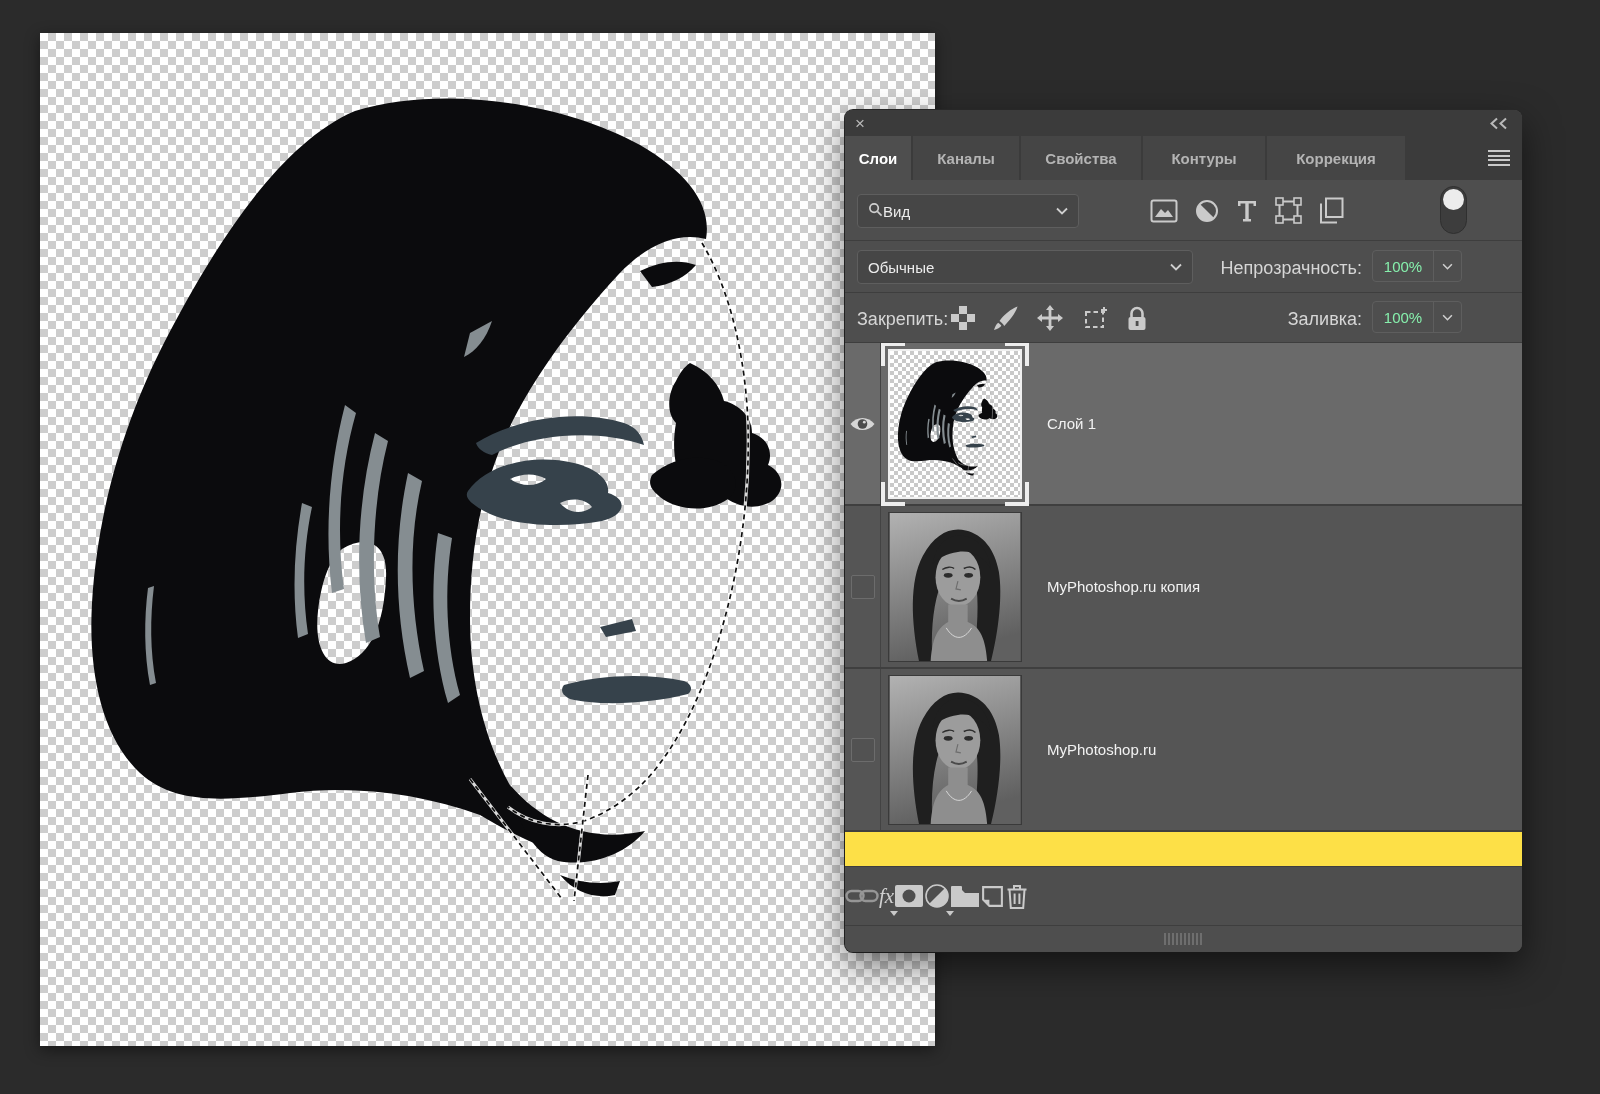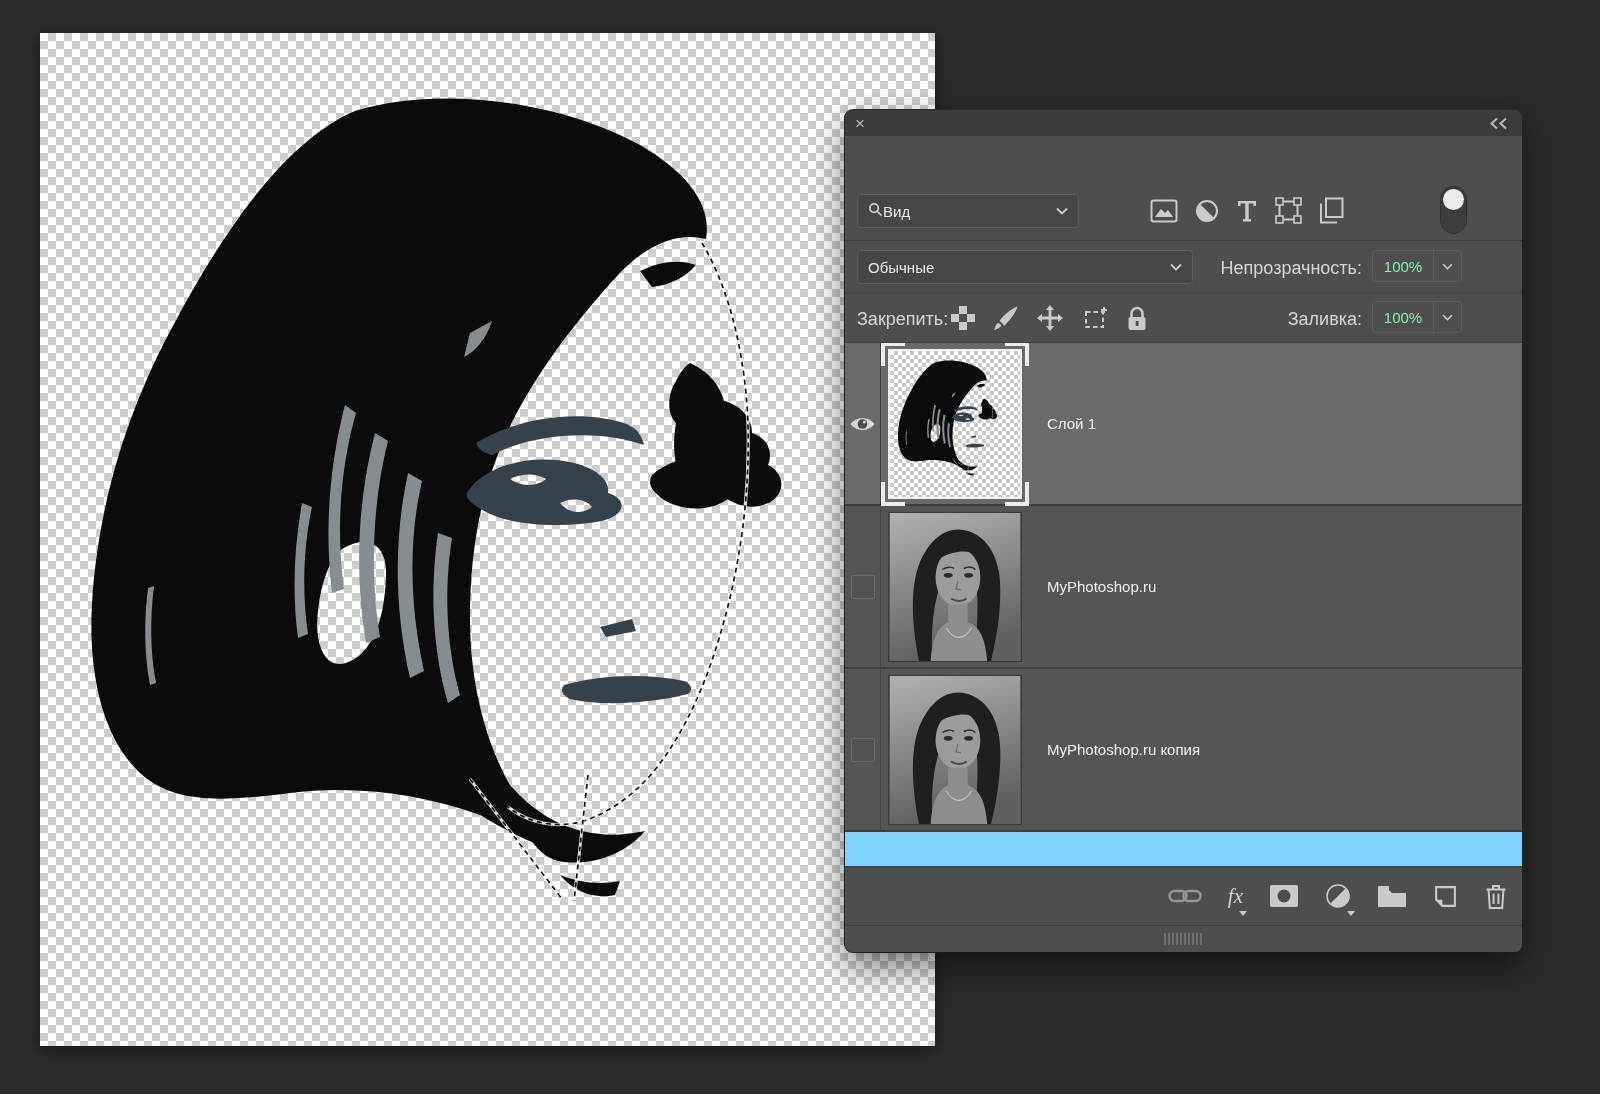--- a/index.html
+++ b/index.html
@@ -80,21 +80,21 @@
     position:absolute; right:60px; width:90px; height:32px;
     border:1px solid #5e5e5e; border-radius:4px; display:flex; overflow:hidden;
   }
   .combo .val { width:60px; display:flex; align-items:center; justify-content:center; font-size:15px; color:#86efac; }
   .combo .chevcell { flex:1; border-left:1px solid #5e5e5e; display:flex; align-items:center; justify-content:center; }
   .op-combo { top:9px; } .fill-combo { top:8px; }
 
   .lock-icons { position:absolute; left:105px; top:11px; display:flex; gap:17px; align-items:center; }
 
   
-  .layers { position:absolute; left:0; top:233px; right:0; height:523px; background:#7dd3fc; overflow:hidden; }
+  .layers { position:absolute; left:0; top:233px; right:0; height:523px; background:#fde047; overflow:hidden; }
   .layer-row { display:flex; height:163px; border-bottom:2px solid #3f3f3f; background:#555555; }
   .layer-row.selected { background:#6a6a6a; }
   .eye-cell { width:36px; border-right:1px solid #434343; display:flex; align-items:center; justify-content:center; flex:none; }
   .vis-box { width:24px; height:24px; border:1px solid #6c6c6c; border-radius:2px; background:#525252; }
   .thumb-cell { width:150px; flex:none; display:flex; align-items:center; padding-left:7px; }
   .thumb-wrap { position:relative; width:134px; height:150px; }
   .thumb {
     width:134px; height:150px; overflow:hidden; position:relative;
     border:1px solid #3a3a3a;
   }
@@ -111,21 +111,21 @@
   .bracket.tl { top:-7px; left:-7px; border-top-width:4px; border-left-width:4px; }
   .bracket.tr { top:-7px; right:-7px; border-top-width:4px; border-right-width:4px; }
   .bracket.bl { bottom:-7px; left:-7px; border-bottom-width:4px; border-left-width:4px; }
   .bracket.br { bottom:-7px; right:-7px; border-bottom-width:4px; border-right-width:4px; }
   .layer-name { display:flex; align-items:center; padding-left:16px; font-size:15px; color:#f2f2f2; }
 
   
   .toolbar {
     position:absolute; left:0; right:0; top:756px; height:59px;
     border-top:1px solid #3e3e3e; display:flex; align-items:center;
-    justify-content:flex-end; gap:26px; padding-right:14px;
+    justify-content:flex-start; padding-right:14px;
   }
   .tool { position:relative; display:flex; align-items:center; justify-content:center; }
   .fx-text { font-size:21px; font-style:italic; color:#d0d0d0; font-family:"Liberation Serif","DejaVu Serif",serif; }
   .mini-caret {
     position:absolute; bottom:-7px; right:-4px; width:0; height:0;
     border-left:4px solid transparent; border-right:4px solid transparent; border-top:5px solid #c9c9c9;
   }
   .gripbar {
     position:absolute; left:0; right:0; bottom:0; height:27px;
     border-top:1px solid #3e3e3e; border-radius:0 0 8px 8px; background:#4e4e4e;
@@ -200,20 +200,30 @@
   <div class="titlebar">
     <span class="close-btn">×</span>
     <span class="collapse-btn">
       <svg width="22" height="13" viewBox="0 0 22 13" fill="none" stroke="#b9b9b9" stroke-width="2">
         <polyline points="9,1.5 3.5,6.5 9,11.5"></polyline>
           <polyline points="18,1.5 12.5,6.5 18,11.5"></polyline>
       </svg>
     </span>
   </div>
 
+  <div class="tabrow">
+    <div class="tab active" style="width:66px">Слои</div>
+    <div class="tab" style="width:106px">Каналы</div>
+    <div class="tab" style="width:120px">Свойства</div>
+    <div class="tab" style="width:122px">Контуры</div>
+    <div class="tab" style="width:138px">Коррекция</div>
+    <div class="tab-filler">
+      <div class="menu-icon"></div>
+    </div>
+  </div>
 
   <div class="row filter-row">
     <div class="dropdown search-dd">
       <span>
         <svg width="15" height="15" viewBox="0 0 16 16" fill="none" stroke="#cfcfcf" stroke-width="1.8">
           <circle cx="6.5" cy="6.5" r="4.5"></circle>
             <line x1="10" y1="10" x2="14.5" y2="14.5"></line>
         </svg>
       </span>
       <span>Вид</span>
@@ -369,37 +379,37 @@
       </div>
       <div class="thumb-cell">
         <div class="thumb-wrap">
           <div class="thumb">
             <svg viewBox="0 0 134 152">
                 <use href="#photo"></use>
               </svg>
           </div>
         </div>
       </div>
-      <div class="layer-name">MyPhotoshop.ru</div>
+      <div class="layer-name">MyPhotoshop.ru копия</div>
     </div>
 
     <div class="layer-row">
       <div class="eye-cell">
         <div class="vis-box"></div>
       </div>
       <div class="thumb-cell">
         <div class="thumb-wrap">
           <div class="thumb">
             <svg viewBox="0 0 134 152">
                 <use href="#photo"></use>
               </svg>
           </div>
         </div>
       </div>
-      <div class="layer-name">MyPhotoshop.ru копия</div>
+      <div class="layer-name">MyPhotoshop.ru</div>
     </div>
 
   </div>
 
   <div class="toolbar">
     <span class="tool">
       <svg width="34" height="18" viewBox="0 0 34 18" fill="none" stroke="#969696" stroke-width="2.4">
           <rect x="1.5" y="4" width="17" height="10" rx="5"></rect>
           <rect x="15.5" y="4" width="17" height="10" rx="5"></rect>
         </svg>

